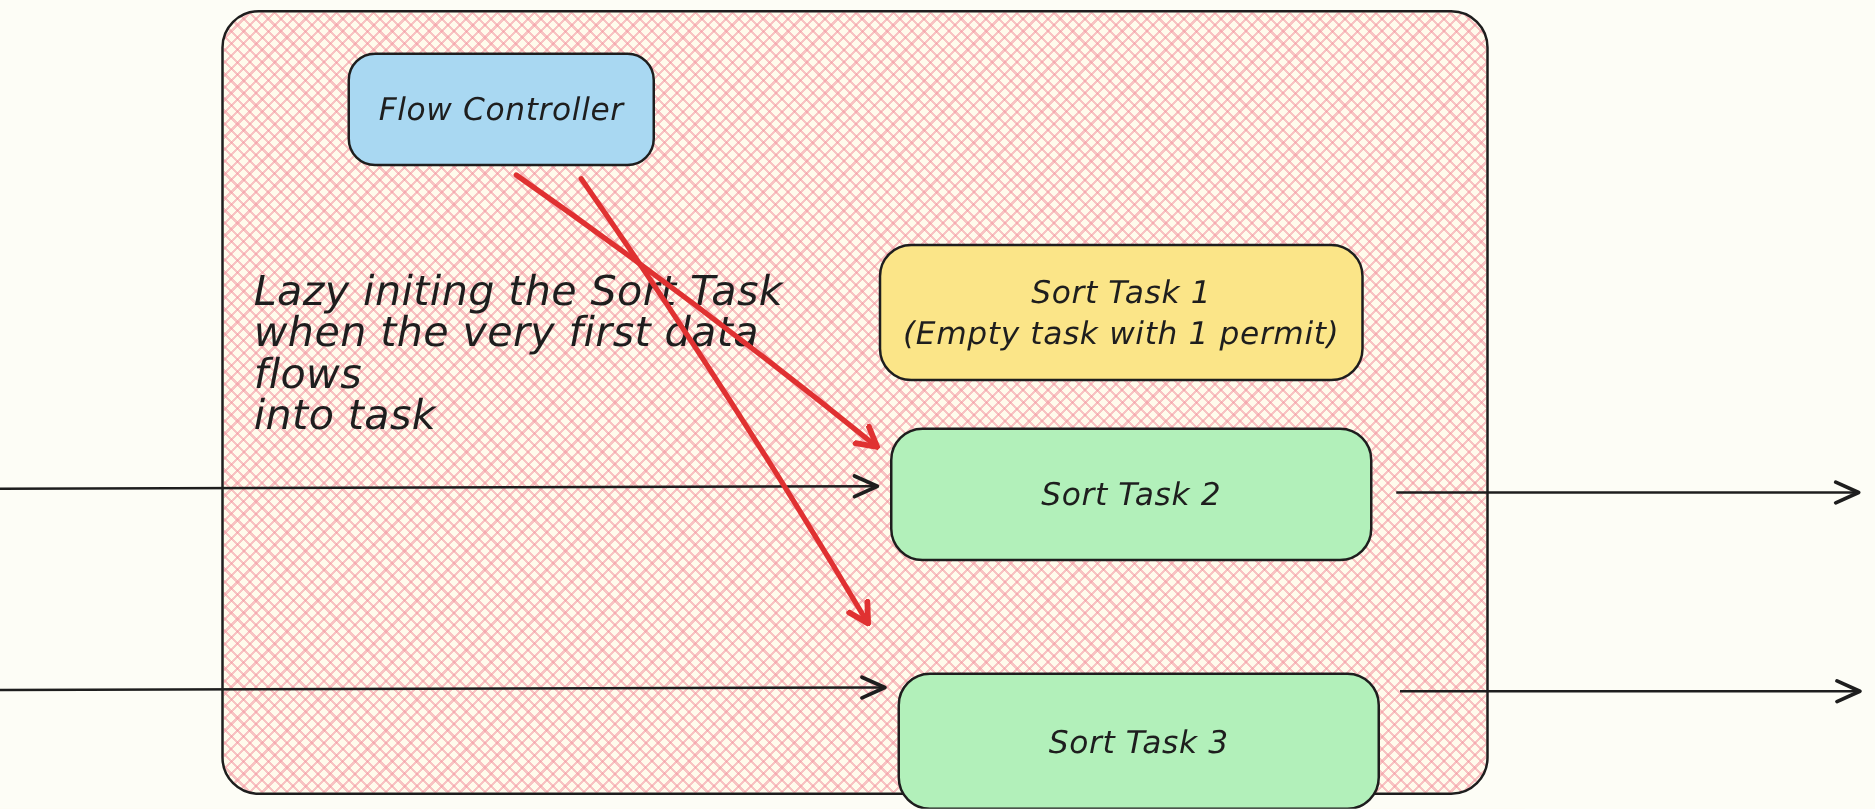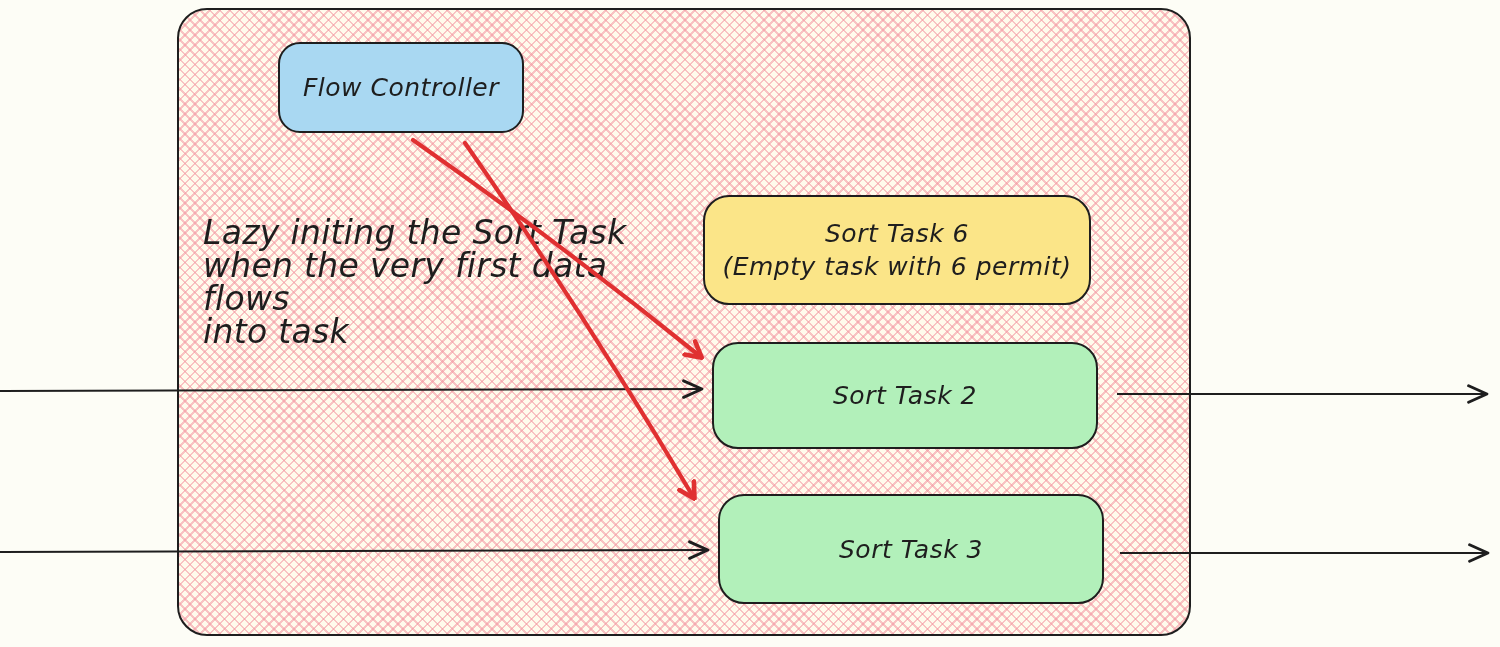--- a/index.html
+++ b/index.html
@@ -65,29 +65,29 @@
 
 <div class="stage">
 
   <div class="container-box"></div>
 
   <div class="node node-flow-controller" style="background-color: rgb(169, 216, 242);">
     <div>Flow Controller</div>
   </div>
 
   <div class="node node-sort-task-1" style="background-color: rgb(251, 229, 136);">
-    <div>Sort Task 6</div>
-    <div>(Empty task with 6 permit)</div>
+    <div>Sort Task 1</div>
+    <div>(Empty task with 1 permit)</div>
   </div>
 
   <div class="node node-sort-task-2" style="background-color: rgb(178, 240, 186);">
     <div>Sort Task 2</div>
   </div>
 
-  <div class="node node-sort-task-3" style="background-color: rgb(178, 240, 186);">
+  <div class="node node-sort-task-3" style="background-color: rgb(178, 240, 186); margin-top: 44px;">
     <div>Sort Task 3</div>
   </div>
 
   <div class="annotation annotation-lazy-note">Lazy initing the Sort Task
 when the very first data flows
 into task</div>
 
 
   <svg class="arrow-layer" width="1500" height="647" viewBox="0 0 1500 647" xmlns="http://www.w3.org/2000/svg">
     <defs>

